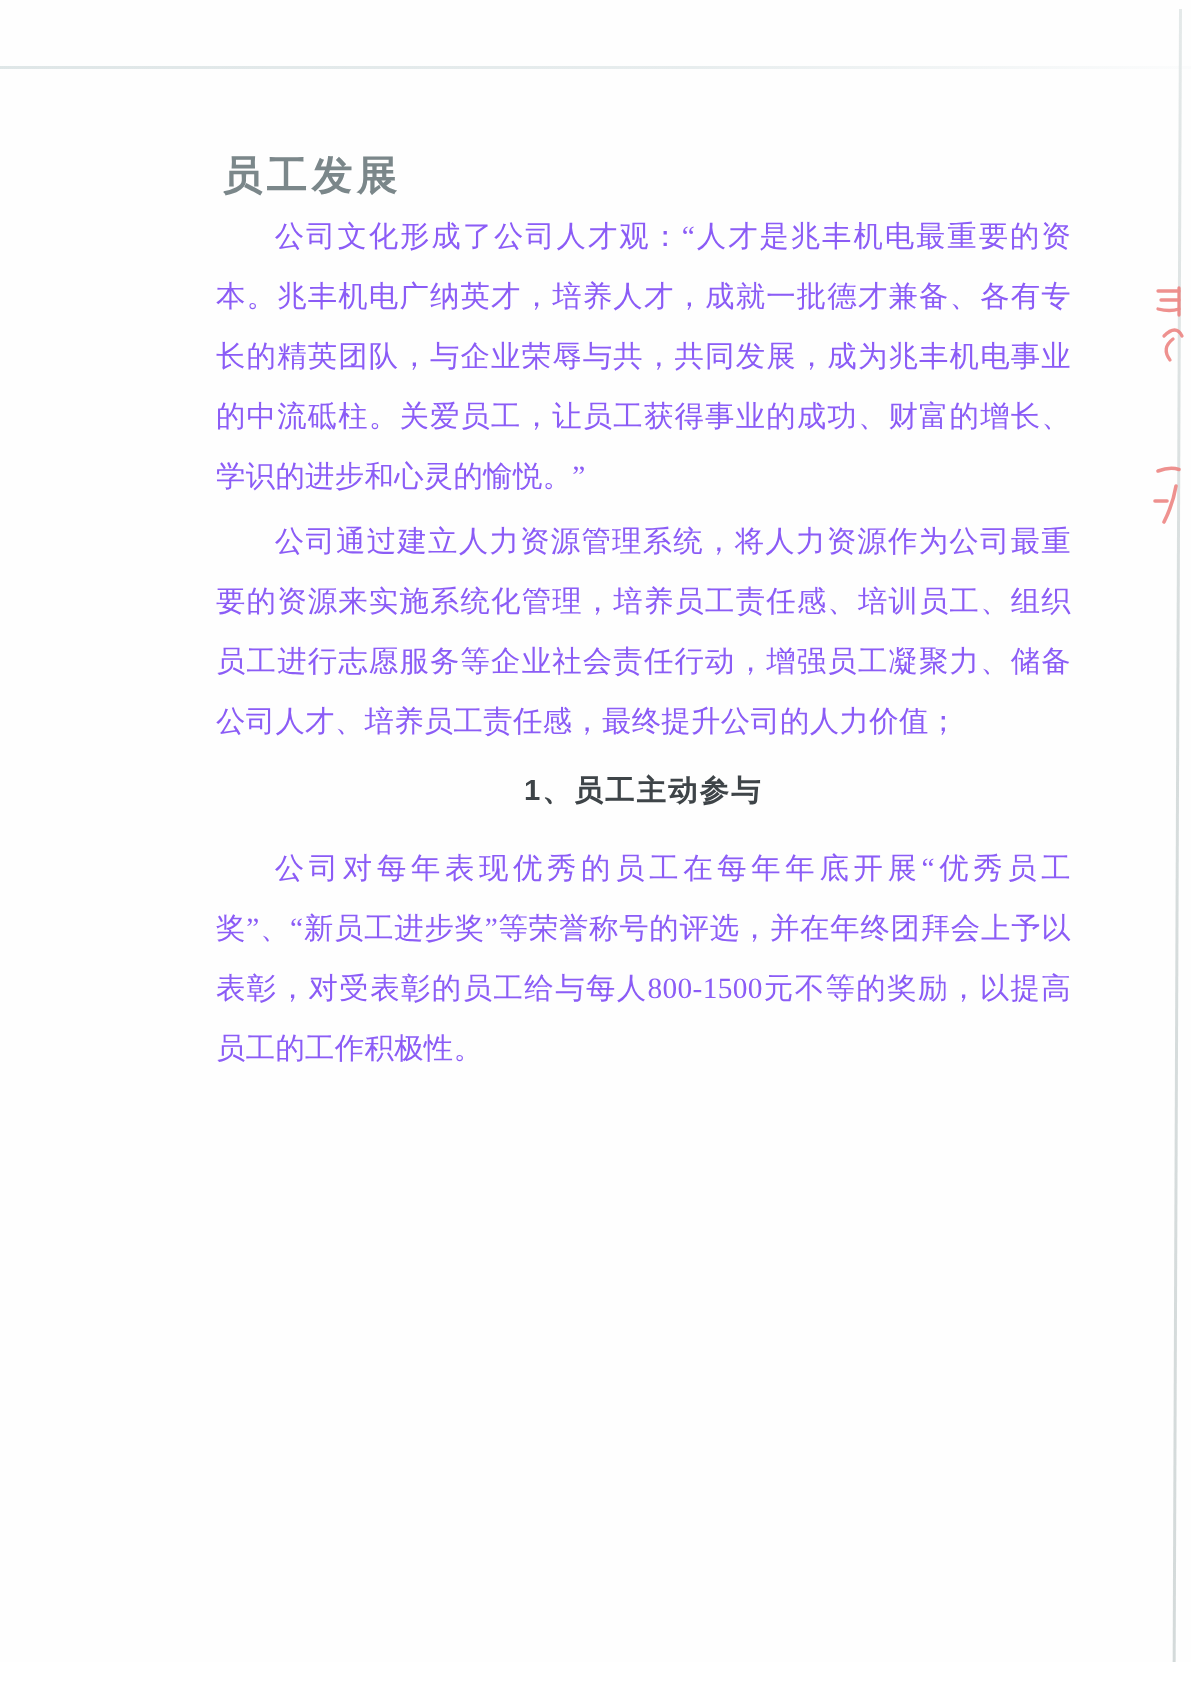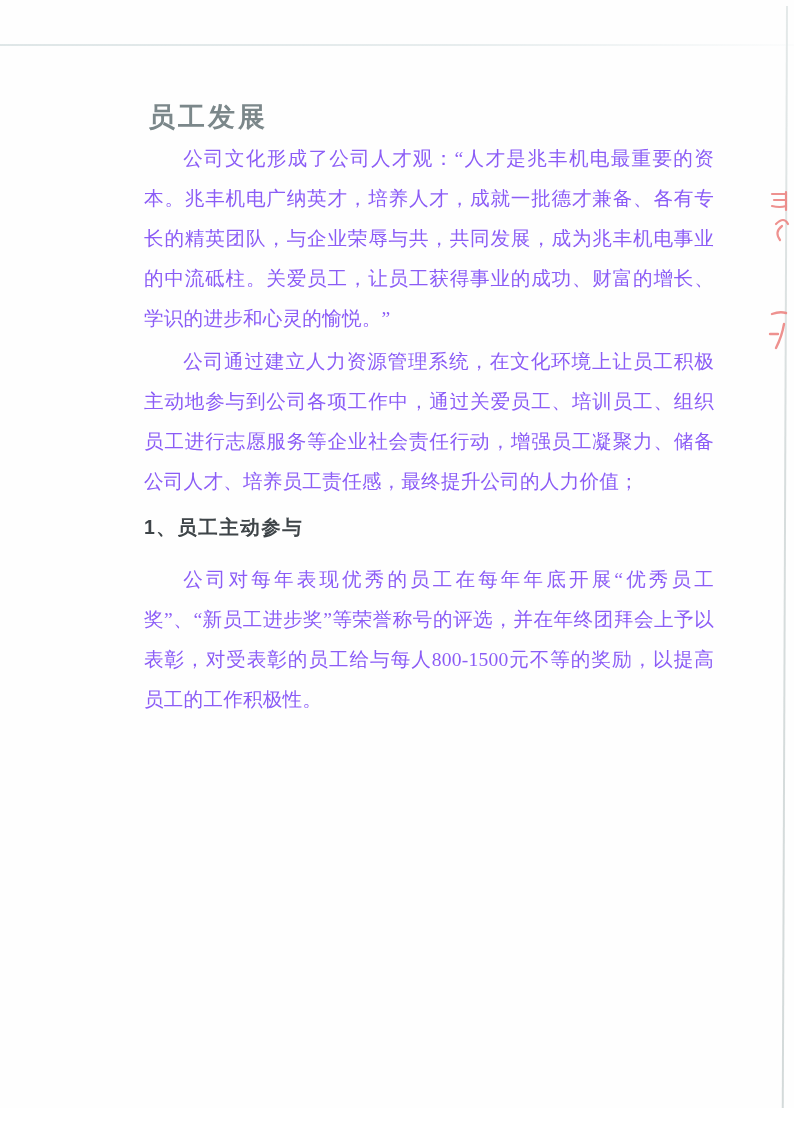--- a/index.html
+++ b/index.html
@@ -68,20 +68,21 @@
   .para-1 { margin-top: 4px; }
   .para-2 { margin-top: 3px; }
   .section-heading {
     margin: 10px 0 0 0;
     font-family: "Liberation Sans", sans-serif;
     font-weight: bold;
     font-size: 19.5px;
     line-height: 30px;
     letter-spacing: 1.5px;
     color: #3e4448;
+    text-align: center;
   }
   .para-3 { margin-top: 13px; }
   .para-4 { margin-top: 18px; }
   
   .red-mark {
     position: absolute;
     pointer-events: none;
   }
   .red-mark svg {
     display: block;
@@ -95,21 +96,21 @@
 <div class="page">
 
   <div class="fold-line"></div>
   <div class="edge-line"></div>
 
   <div class="content">
     <h1 class="doc-title">员工发展</h1>
 
     <p class="body-para para-1">公司文化形成了公司人才观：“人才是兆丰机电最重要的资本。兆丰机电广纳英才，培养人才，成就一批德才兼备、各有专长的精英团队，与企业荣辱与共，共同发展，成为兆丰机电事业的中流砥柱。关爱员工，让员工获得事业的成功、财富的增长、学识的进步和心灵的愉悦。”</p>
 
-    <p class="body-para para-2">公司通过建立人力资源管理系统，在文化环境上让员工积极主动地参与到公司各项工作中，通过关爱员工、培训员工、组织员工进行志愿服务等企业社会责任行动，增强员工凝聚力、储备公司人才、培养员工责任感，最终提升公司的人力价值；</p>
+    <p class="body-para para-2">公司通过建立人力资源管理系统，将人力资源作为公司最重要的资源来实施系统化管理，培养员工责任感、培训员工、组织员工进行志愿服务等企业社会责任行动，增强员工凝聚力、储备公司人才、培养员工责任感，最终提升公司的人力价值；</p>
 
     <h2 class="section-heading">1、员工主动参与</h2>
 
 
     <p class="body-para para-4">公司对每年表现优秀的员工在每年年底开展“优秀员工奖”、“新员工进步奖”等荣誉称号的评选，并在年终团拜会上予以表彰，对受表彰的员工给与每人800-1500元不等的奖励，以提高员工的工作积极性。</p>
   </div>
 
   <div class="red-mark red-mark-1">
     <svg width="28" height="58" viewBox="0 0 28 58">
       <g stroke="#ec7f7c" stroke-width="2.2" fill="none" stroke-linecap="round" opacity="0.85">

